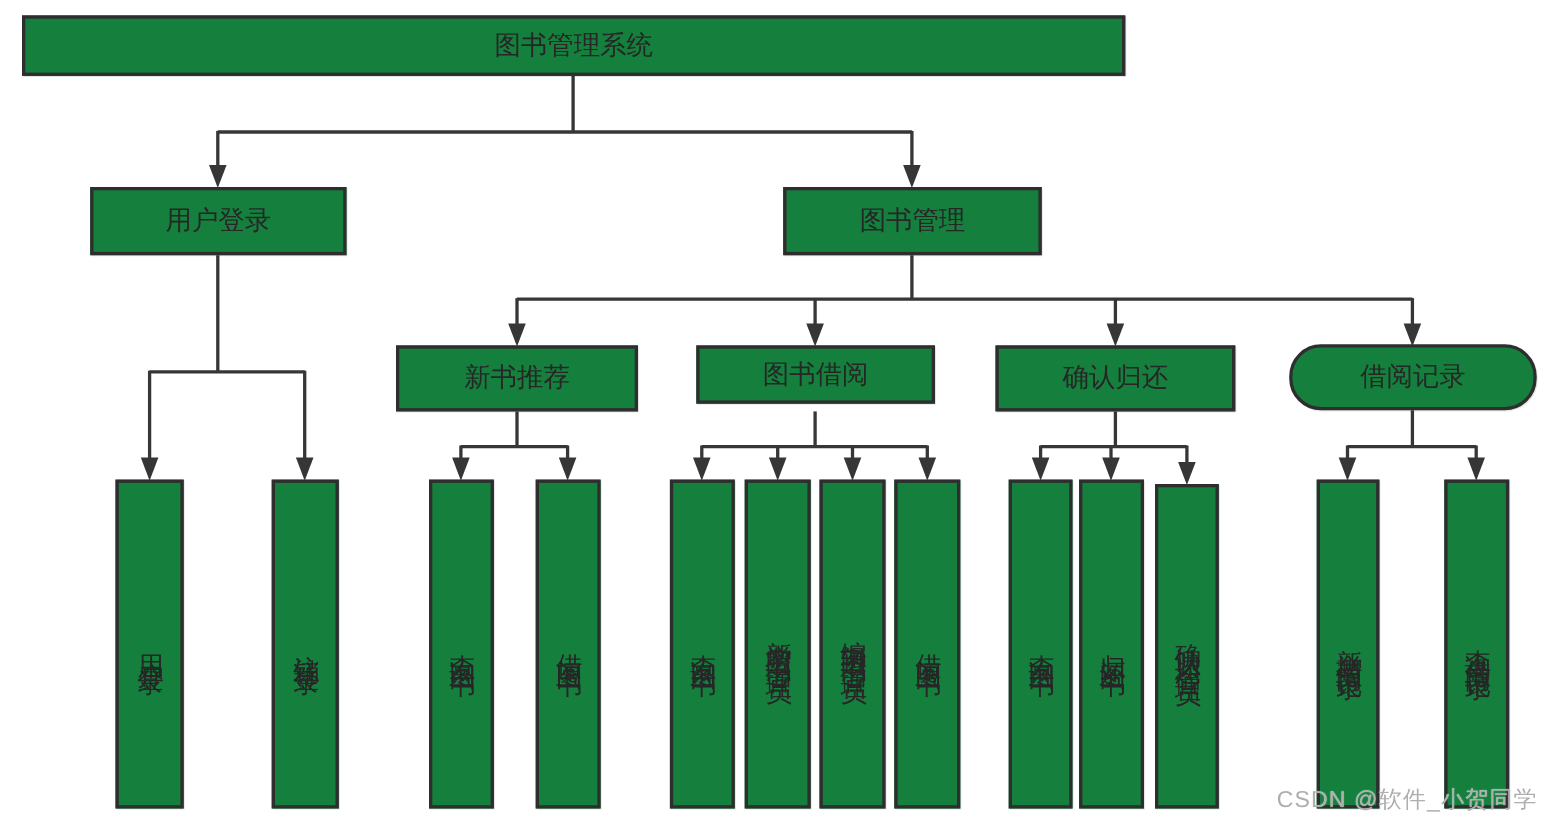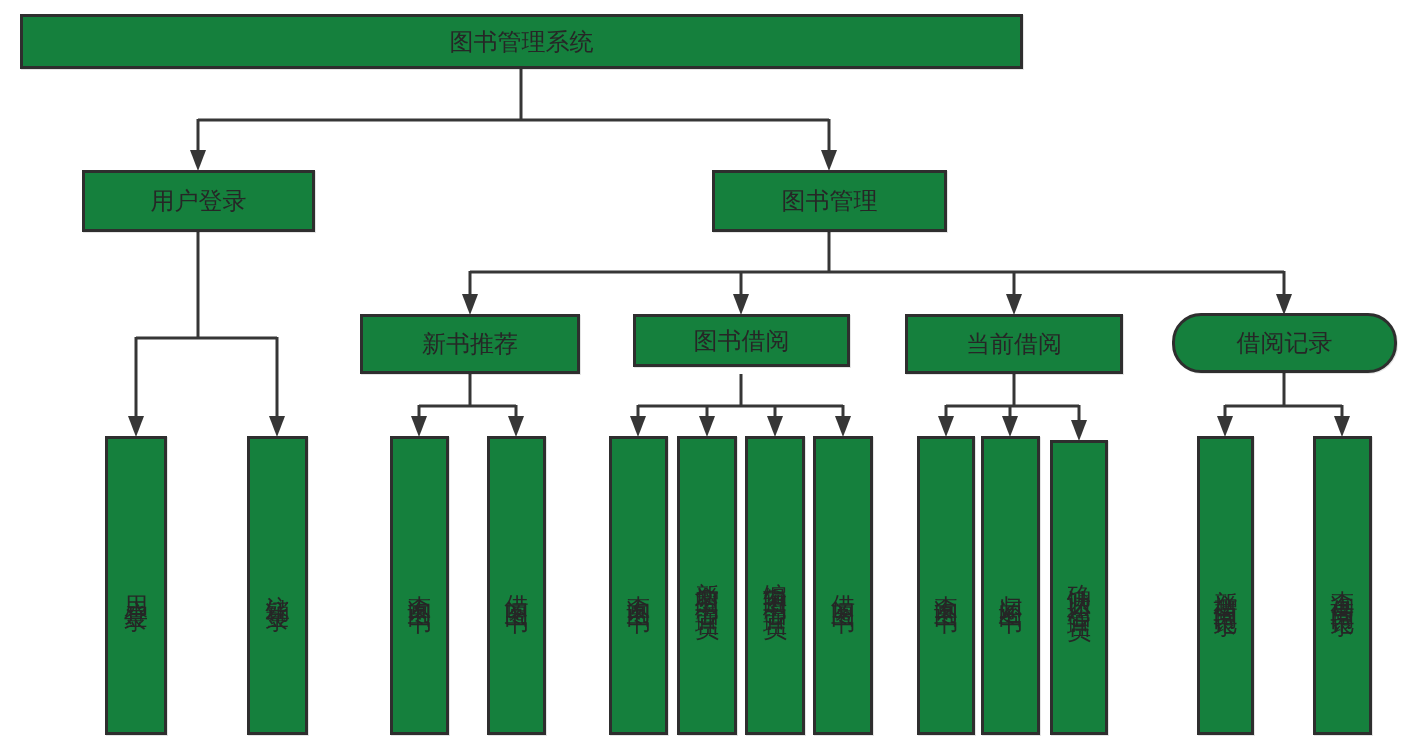--- a/index.html
+++ b/index.html
@@ -107,37 +107,38 @@
       <polygon points="1002,416 1018,416 1010,437" fill="#363636"></polygon>
       <line x1="1079" y1="405" x2="1079" y2="426" stroke="#363636" stroke-width="3"></line>
       <polygon points="1071,420 1087,420 1079,441" fill="#363636"></polygon>
       <line x1="1284" y1="373" x2="1284" y2="406" stroke="#363636" stroke-width="3"></line>
       <line x1="1225" y1="406" x2="1342" y2="406" stroke="#363636" stroke-width="3"></line>
       <line x1="1225" y1="405" x2="1225" y2="422" stroke="#363636" stroke-width="3"></line>
       <polygon points="1217,416 1233,416 1225,437" fill="#363636"></polygon>
       <line x1="1342" y1="405" x2="1342" y2="422" stroke="#363636" stroke-width="3"></line>
       <polygon points="1334,416 1350,416 1342,437" fill="#363636"></polygon>
     </svg>
+  <div id="watermark">CSDN @软件_小贺同学</div>
 <div class="node" style="left: 20px; top: 14px; width: 1003px; height: 55px;">
       <span>图书管理系统</span>
     </div>
     <div class="node" style="left: 82px; top: 170px; width: 233px; height: 62px;">
       <span>用户登录</span>
     </div>
     <div class="node" style="left: 712px; top: 170px; width: 235px; height: 62px; justify-content: center;">
       <span>图书管理</span>
     </div>
     <div class="node" style="left: 360px; top: 314px; width: 220px; height: 60px;">
       <span>新书推荐</span>
     </div>
     <div class="node" style="left: 633px; top: 314px; width: 217px; height: 53px;">
       <span>图书借阅</span>
     </div>
     <div class="node" style="left: 905px; top: 314px; width: 218px; height: 60px;">
-      <span>当前借阅</span>
+      <span>确认归还</span>
     </div>
     <div class="node" style="left: 1172px; top: 313px; width: 225px; height: 60px; border-radius: 29px;">
       <span>借阅记录</span>
     </div>
     <div class="node vertical" style="left: 105px; top: 436px; width: 62px; height: 299px;">
       <span>用户登录</span>
     </div>
     <div class="node vertical" style="left: 247px; top: 436px; width: 61px; height: 299px;">
       <span>注销登录</span>
     </div>

